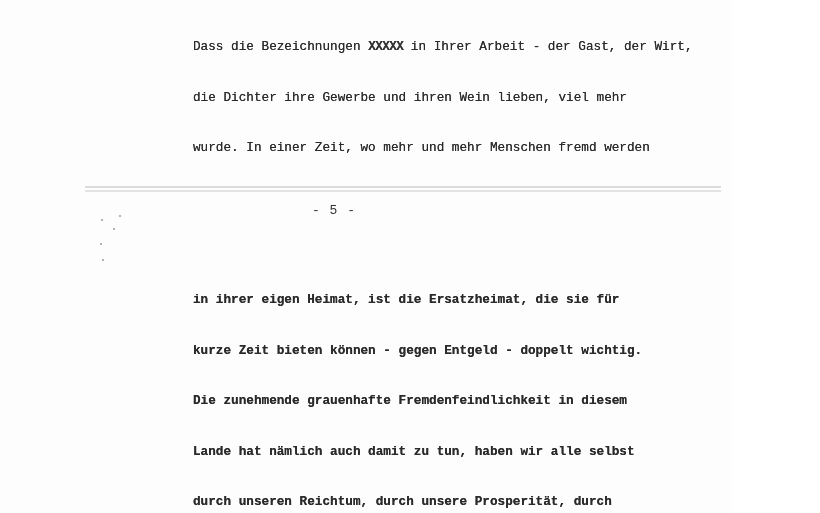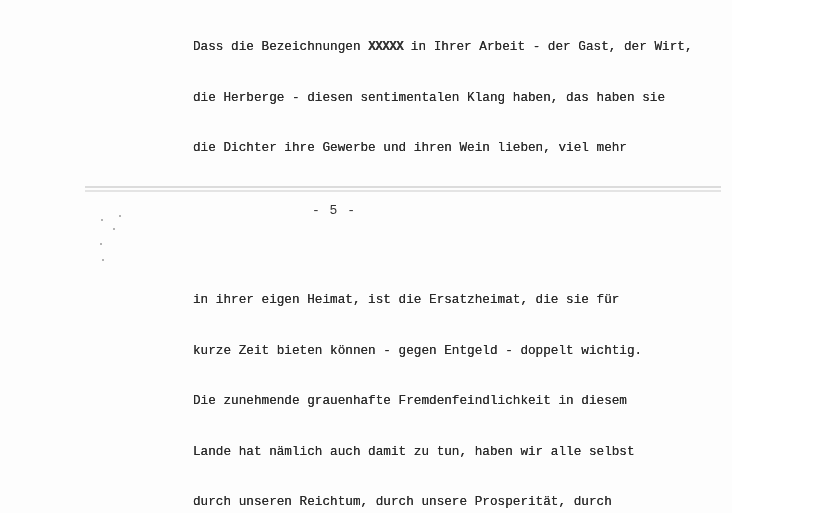--- a/index.html
+++ b/index.html
@@ -30,21 +30,21 @@
     }
     .text-block .line {
       display: block;
       position: relative;
       height: 20.6px;
       line-height: 20.6px;
       text-shadow: 0 0 0.4px #444;
     }
     .block-top { top: 7px; }
     .block-bottom { top: 260px; }
-    .block-bottom .line { height: 20.5px; line-height: 20.5px; }
+    .block-bottom .line { height: 20.5px; line-height: 20.5px; font-weight: bold; }
 
     .strike {
       color: #333;
       font-weight: bold;
       letter-spacing: -0.6px;
     }
     .sup-insert {
       position: relative;
       top: -7px;
       font-size: 11.5px;
@@ -79,22 +79,22 @@
       background: #9a9a9a;
     }
   </style>
 </head>
 <body>
 
 <div class="page">
 
   <div class="text-block block-top">
     <span class="line"><span>Dass die Bezeichnungen </span><span class="strike">XXXXX</span><span> in Ihrer Arbeit - der Gast, der Wirt,</span></span>
-    <span class="line">die Herberge - diesen sentimentalen Klang haben, das haben sie</span>
     <span class="line">die Dichter ihre Gewerbe und ihren Wein lieben, viel mehr</span>
+    <span class="line">wurde. In einer Zeit, wo mehr und mehr Menschen fremd werden</span>
   </div>
 
   <div class="separator sep-1"></div>
   <div class="separator sep-2"></div>
 
   <div class="page-number">- 5 -</div>
 
   <span class="speck" style="left:101px;top:219px;"></span>
   <span class="speck" style="left:119px;top:215px;"></span>
   <span class="speck" style="left:113px;top:228px;"></span>

